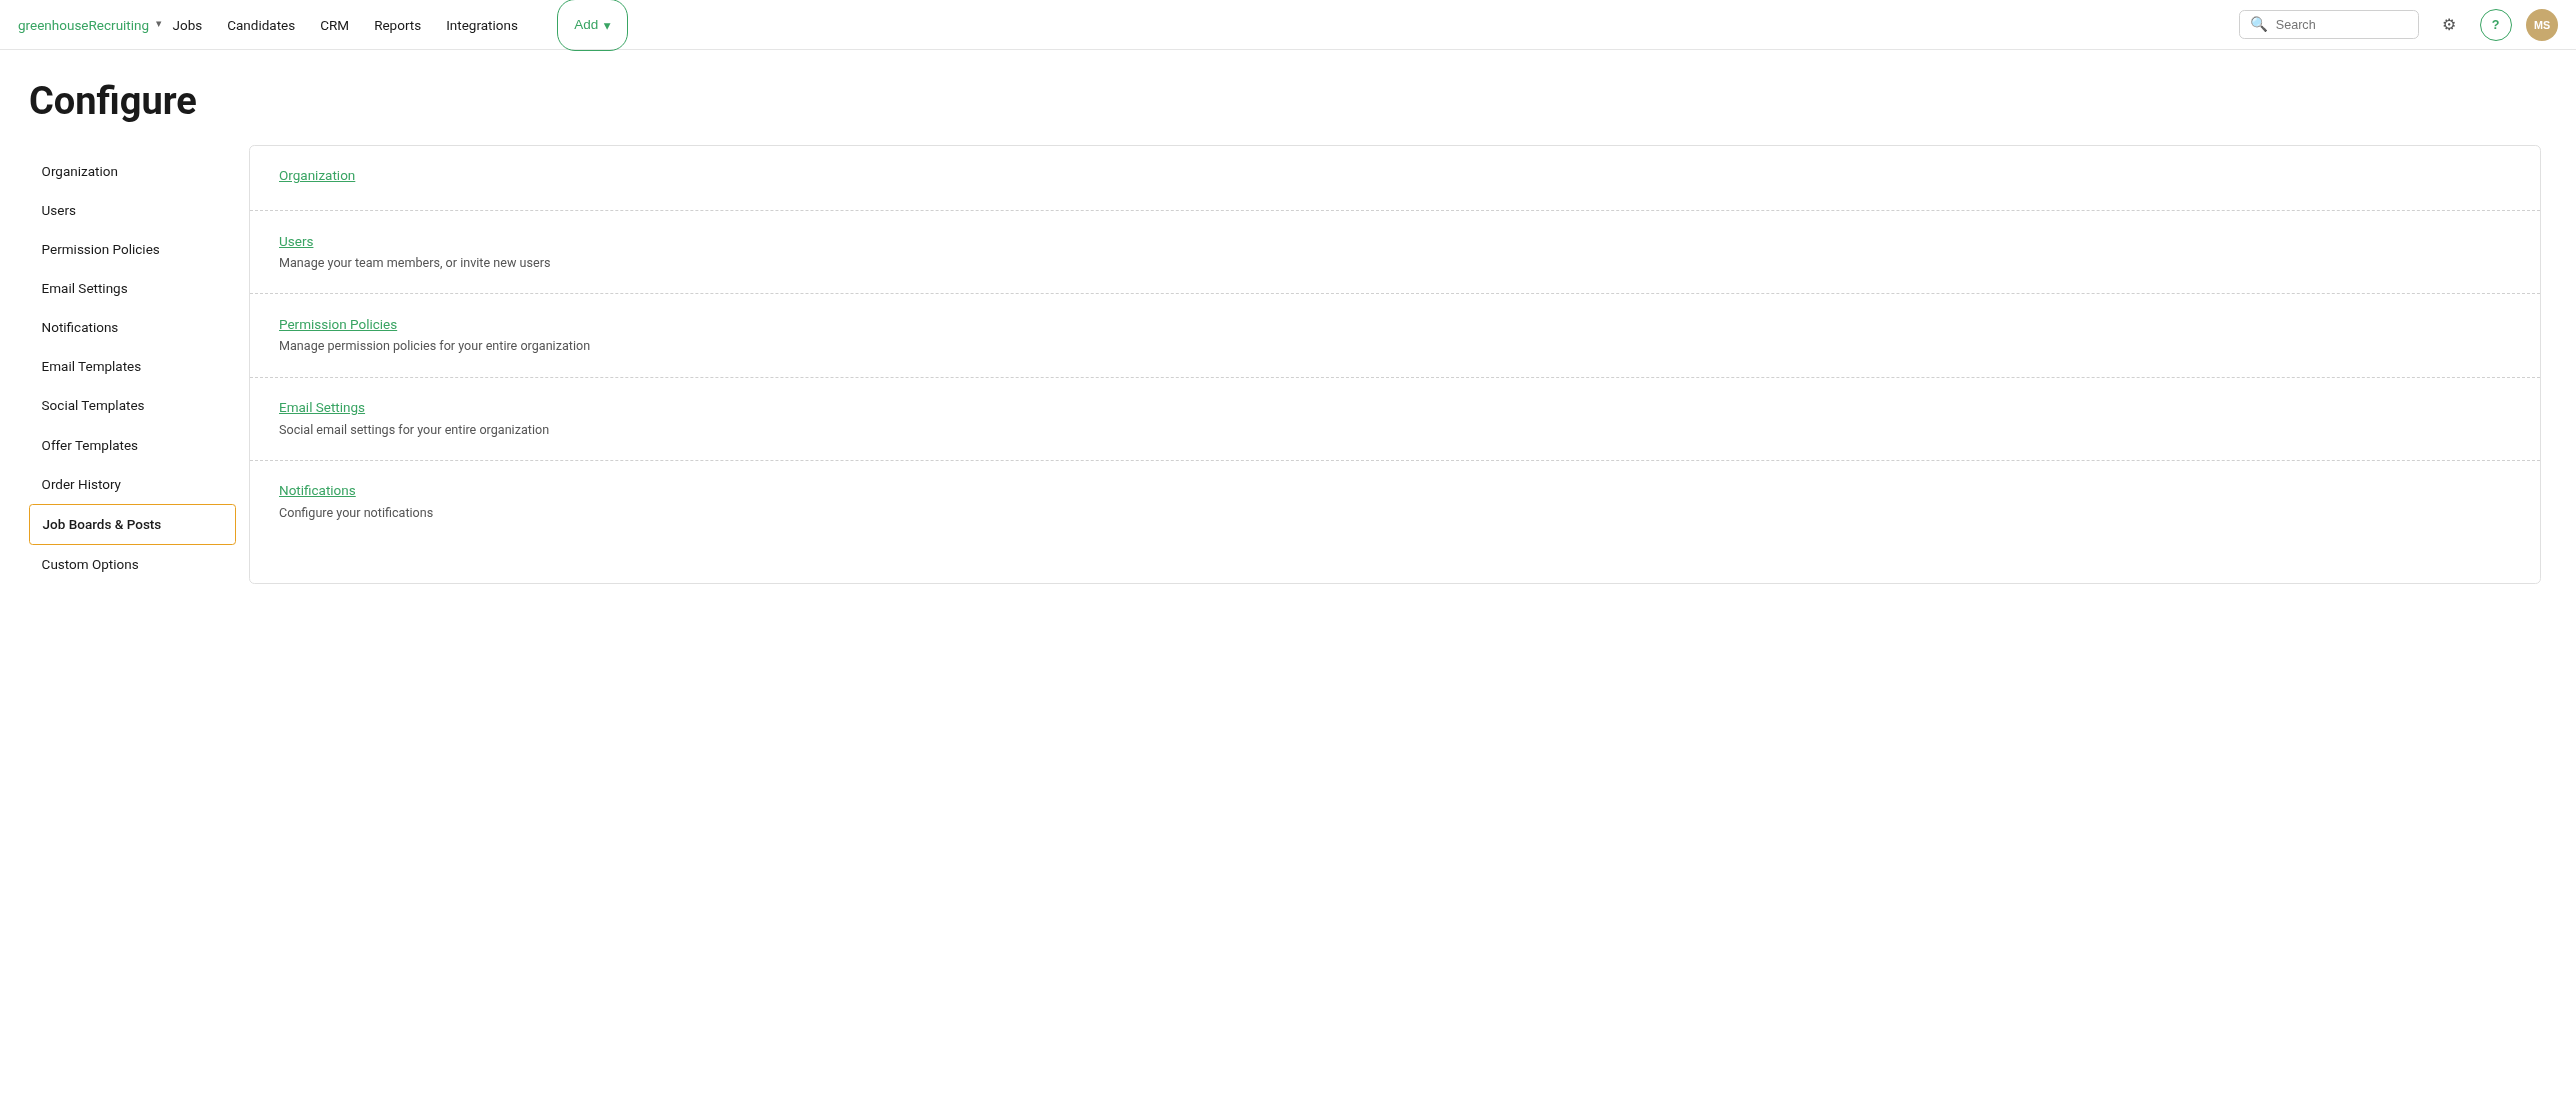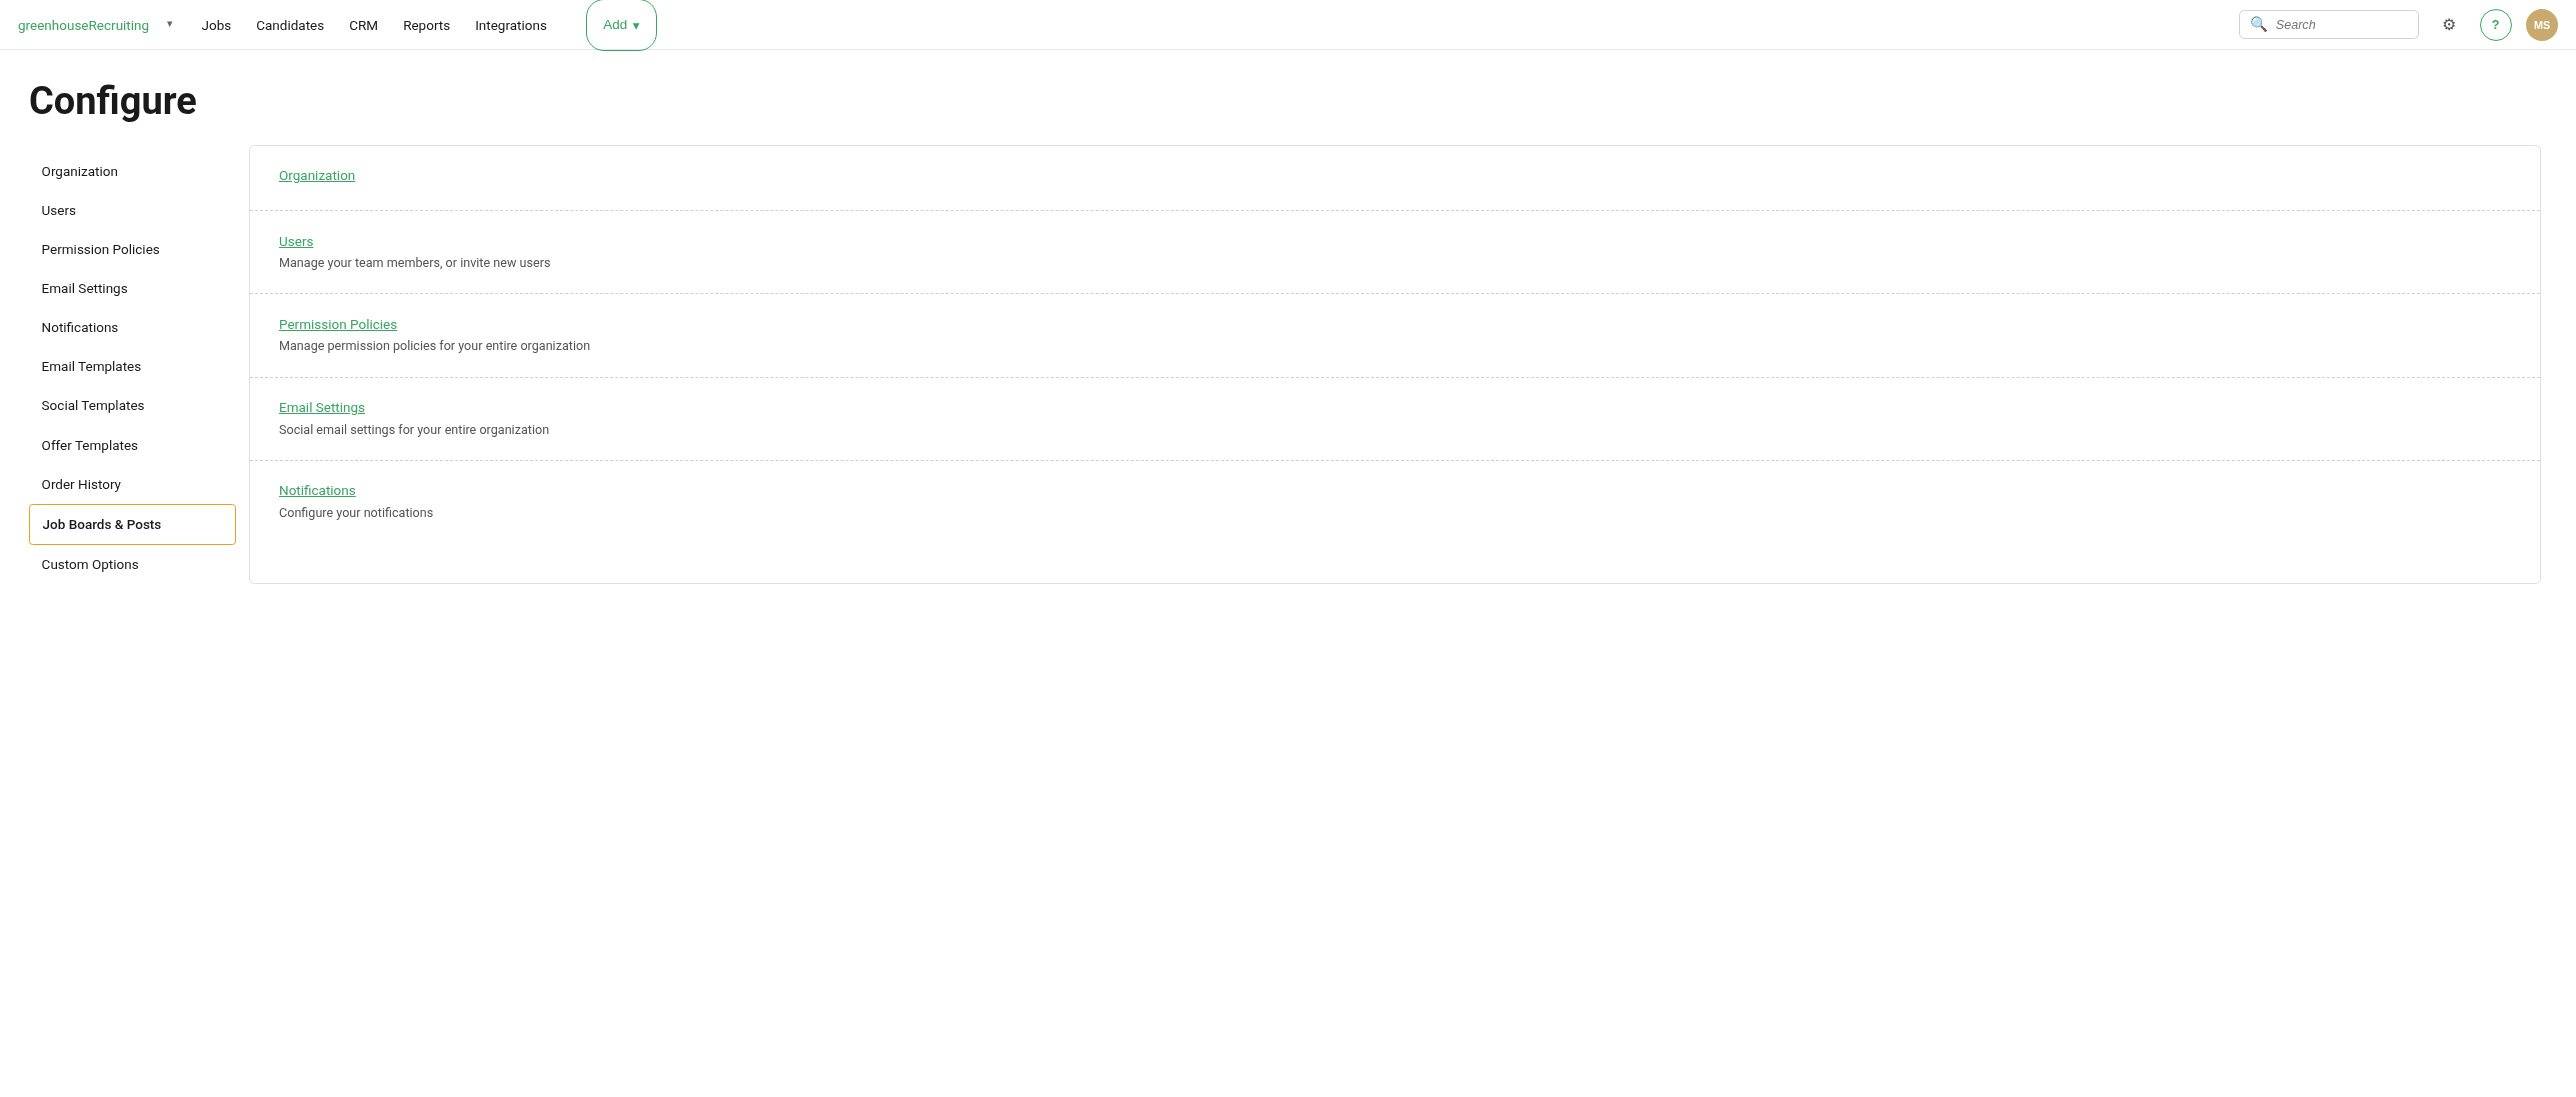--- a/index.html
+++ b/index.html
@@ -10,22 +10,22 @@
       display: flex;
       align-items: center;
       height: 50px;
       padding: 0 18px;
       border-bottom: 0.9px solid #e5e5e5;
       background: #fff;
     }
     .logo-area {
       display: flex;
       align-items: flex-start;
-      gap: 18px;
-      margin-right: 29px;
+      gap: 7px;
+      margin-right: 11px;
     }
     .logo-text {
       font-size: 13.5px;
       font-weight: 400;
       color: #333;
     }
     .logo-text span {
       color: #39a463;
     }
     .logo-chevron {
@@ -73,21 +73,20 @@
       padding: 5.4px 10.8px;
       width: 180px;
     }
     .search-box input {
       border: none;
       outline: none;
       font-size: 12.6px;
       color: #999;
       width: 100%;
       background: transparent;
-      font-style: italic;
     }
     .nav-icon-btn {
       width: 32px;
       height: 32px;
       border-radius: 50%;
       border: none;
       background: transparent;
       cursor: pointer;
       display: flex;
       align-items: center;

